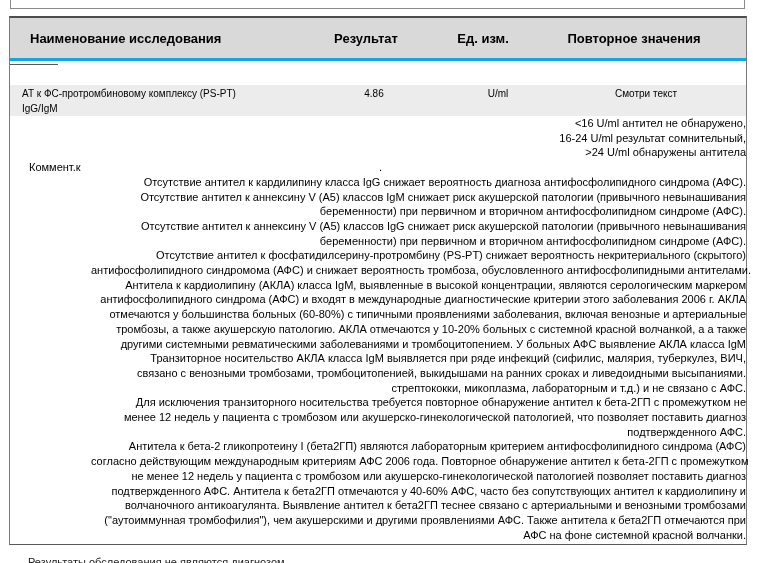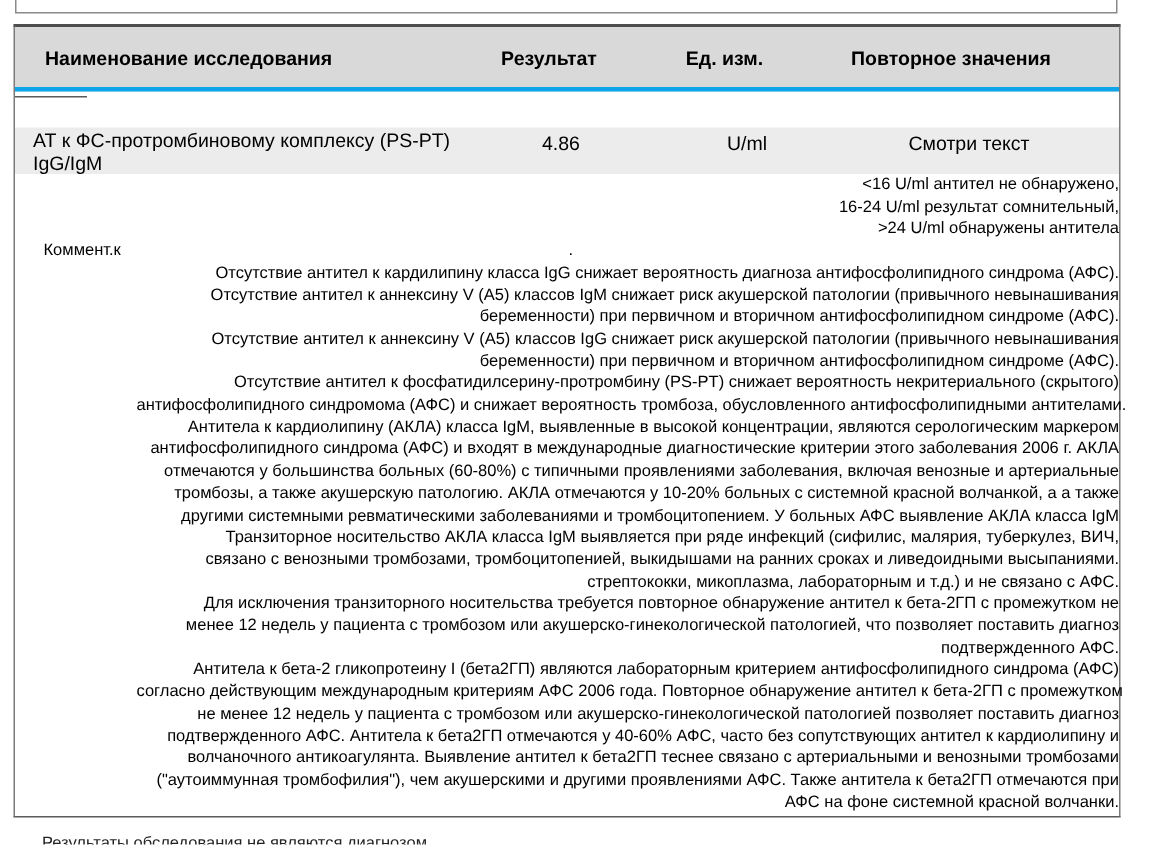--- a/index.html
+++ b/index.html
@@ -76,21 +76,21 @@
     white-space: nowrap;
     margin-top: 30px;
   }
   .result-row {
     position: absolute;
     left: 0;
     top: 67px;
     width: 100%;
     height: 31px;
     background: #ececec;
-    font-size: 13px;
+    font-size: 10px;
   }
   .cell-name {
     position: absolute;
     left: 12px;
     top: 1px;
     line-height: 15px;
     white-space: nowrap;
   }
   .cell-result, .cell-unit, .cell-normal {
     position: absolute;

